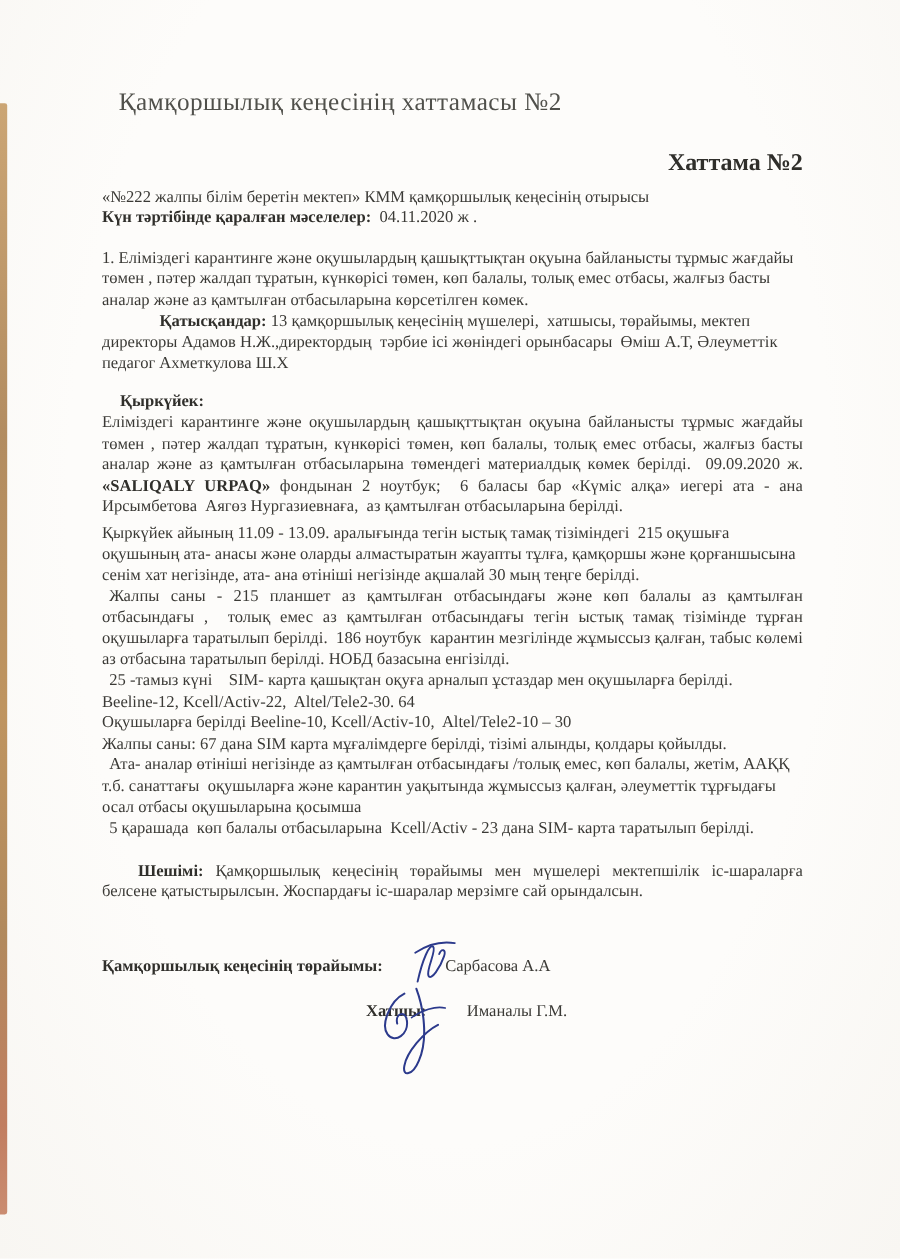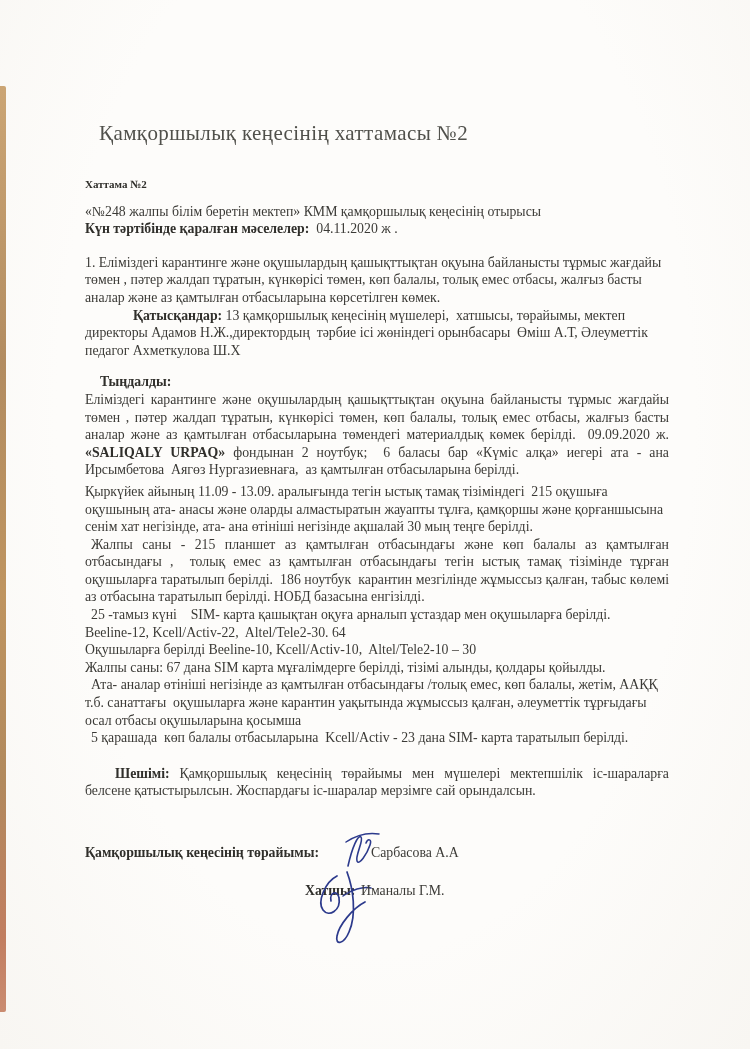--- a/index.html
+++ b/index.html
@@ -12,73 +12,73 @@
     color:#3b3a36;
   }
   .edge-strip {
     position:absolute; left:0; top:86px; width:6px; height:926px;
     background: linear-gradient(180deg,#c69c66 0%,#aa8050 30%,#b8894f 55%,#a97d4c 75%,#bb7050 92%,#c58062 100%);
     border-radius:0 2px 2px 0;
     opacity:.9;
   }
   .content {
     position:absolute; left:85px; top:0; width:584px;
-    font-size:13.8px; line-height:17.6px;margin-top:48px;
+    font-size:13.8px; line-height:17.6px;
   }
   .doc-title {
     margin:72px 0 0 14px;
     font-size:21px; font-weight:400; line-height:26px;
     color:#50504b; letter-spacing:.4px;
   }
   .doc-subtitle {
-    margin-top:30px; text-align:left;
-    font-weight:bold; font-size:11px; color:#2f2e2a;
+    margin-top:30px; text-align:right;
+    font-weight:bold; font-size:20px; color:#2f2e2a;
   }
   .meeting-line { margin-top:9px; }
   .p { white-space:pre-wrap; }
   .b { font-weight:bold; color:#302f2b; }
   .just { text-align:justify; }
   .ind-lg { text-indent:48px; }
   .ind-md { text-indent:30px; }
   .ind-sm { text-indent:6px; }
   .mt-16 { margin-top:16px; }
   .mt-14 { margin-top:14px; }
   .mt-4 { margin-top:4px; }
   .mt-18 { margin-top:18px; }
   .heard { margin-left:15px; }
   .sig-row1 { position:relative; margin-top:44px; height:20px; }
   .sig-row2 { position:relative; margin-top:18px; margin-left:220px; height:20px; }
   .sig-name { position:absolute; top:0; }
   .sig-row1 .sig-name { left:286px; }
-  .sig-row2 .sig-name { left:56px; }
+  .sig-row2 .sig-name { left:84px; }
   .sig-svg { position:absolute; }
   .sig-svg-1 { left:256px; top:-16px; }
   .sig-svg-2 { left:8px; top:-14px; }
 </style>
 </head>
 <body>
 
 <div class="page">
   <div class="edge-strip"></div>
 
   <div class="content">
 
     <h1 class="doc-title">Қамқоршылық кеңесінің хаттамасы №2</h1>
 
     <div class="doc-subtitle">Хаттама №2</div>
 
-    <div class="p meeting-line">«№248 жалпы білім беретін мектеп» КММ қамқоршылық кеңесінің отырысы</div>
+    <div class="p meeting-line">«№222 жалпы білім беретін мектеп» КММ қамқоршылық кеңесінің отырысы</div>
 
     <div class="p"><span class="b">Күн тәртібінде қаралған мәселелер:</span><span>  04.11.2020 ж .</span></div>
 
     <div class="p mt-16">1. Еліміздегі карантинге және оқушылардың қашықттықтан оқуына байланысты тұрмыс жағдайы төмен , пәтер жалдап тұратын, күнкөрісі төмен, көп балалы, толық емес отбасы, жалғыз басты аналар және аз қамтылған отбасыларына көрсетілген көмек.</div>
 
     <div class="p ind-lg"><span class="b">Қатысқандар:</span><span> 13 қамқоршылық кеңесінің мүшелері,  хатшысы, төрайымы, мектеп директоры Адамов Н.Ж.,директордың  тәрбие ісі жөніндегі орынбасары  Өміш А.Т, Әлеуметтік педагог Ахметкулова Ш.Х</span></div>
 
-    <div class="p b mt-14 heard">Тыңдалды:</div>
+    <div class="p b mt-14 heard">Қыркүйек:</div>
 
 
     <div class="p just"><span>Еліміздегі карантинге және оқушылардың қашықттықтан оқуына байланысты тұрмыс жағдайы төмен , пәтер жалдап тұратын, күнкөрісі төмен, көп балалы, толық емес отбасы, жалғыз басты аналар және аз қамтылған отбасыларына төмендегі материалдық көмек берілді.  09.09.2020 ж.  </span><span class="b">«SALIQALY URPAQ»</span><span> фондынан 2 ноутбук;  6 баласы бар «Күміс алқа» иегері ата - ана Ирсымбетова  Аягөз Нургазиевнаға,  аз қамтылған отбасыларына берілді.</span></div>
 
     <div class="p mt-4">Қыркүйек айының 11.09 - 13.09. аралығында тегін ыстық тамақ тізіміндегі  215 оқушыға оқушының ата- анасы және оларды алмастыратын жауапты тұлға, қамқоршы және қорғаншысына  сенім хат негізінде, ата- ана өтініші негізінде ақшалай 30 мың теңге берілді.</div>
 
     <div class="p just ind-sm">Жалпы саны - 215 планшет аз қамтылған отбасындағы және көп балалы аз қамтылған отбасындағы ,  толық емес аз қамтылған отбасындағы тегін ыстық тамақ тізімінде тұрған оқушыларға таратылып берілді.  186 ноутбук  карантин мезгілінде жұмыссыз қалған, табыс көлемі аз отбасына таратылып берілді. НОБД базасына енгізілді.</div>
 
     <div class="p ind-sm">25 -тамыз күні    SIM- карта қашықтан оқуға арналып ұстаздар мен оқушыларға берілді.</div>
     <div class="p">Beeline-12, Kcell/Activ-22,  Altel/Tele2-30. 64</div>

